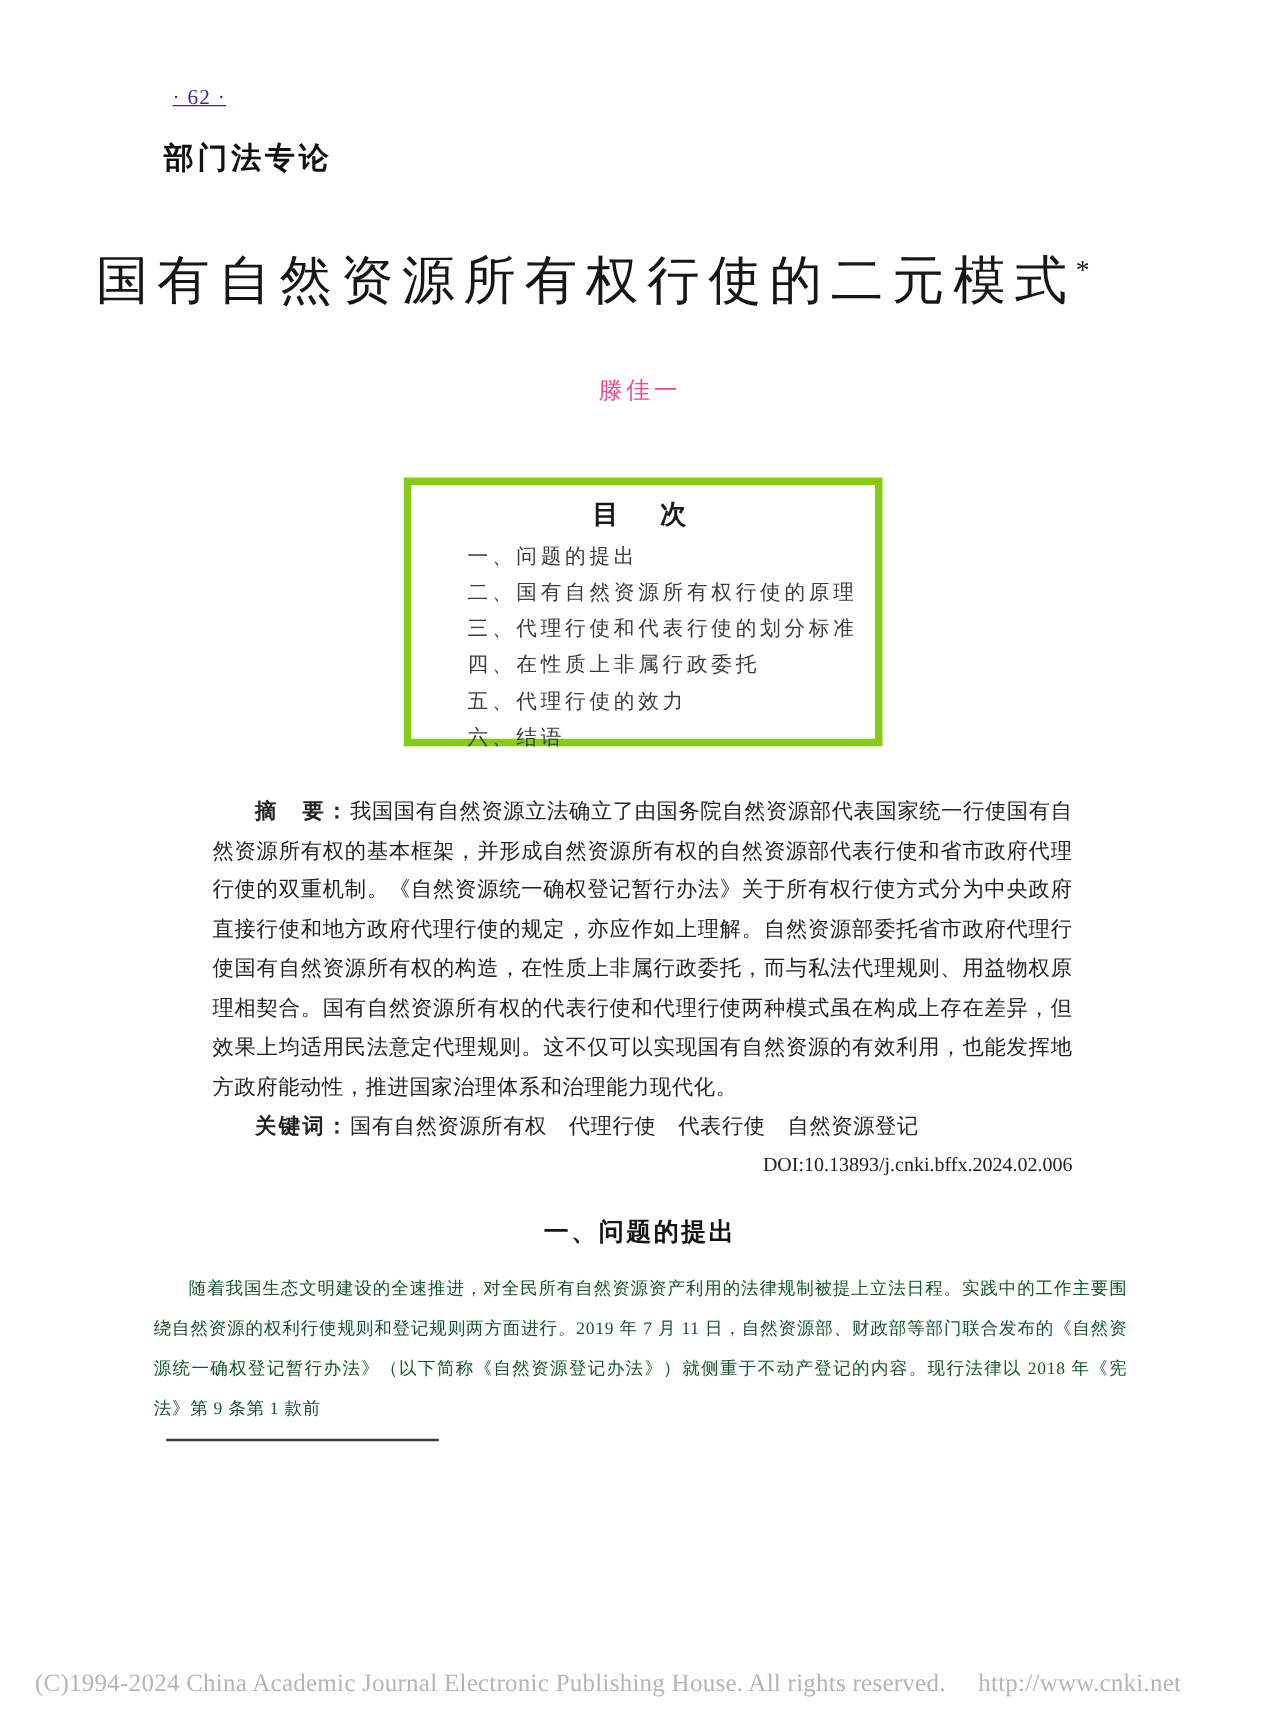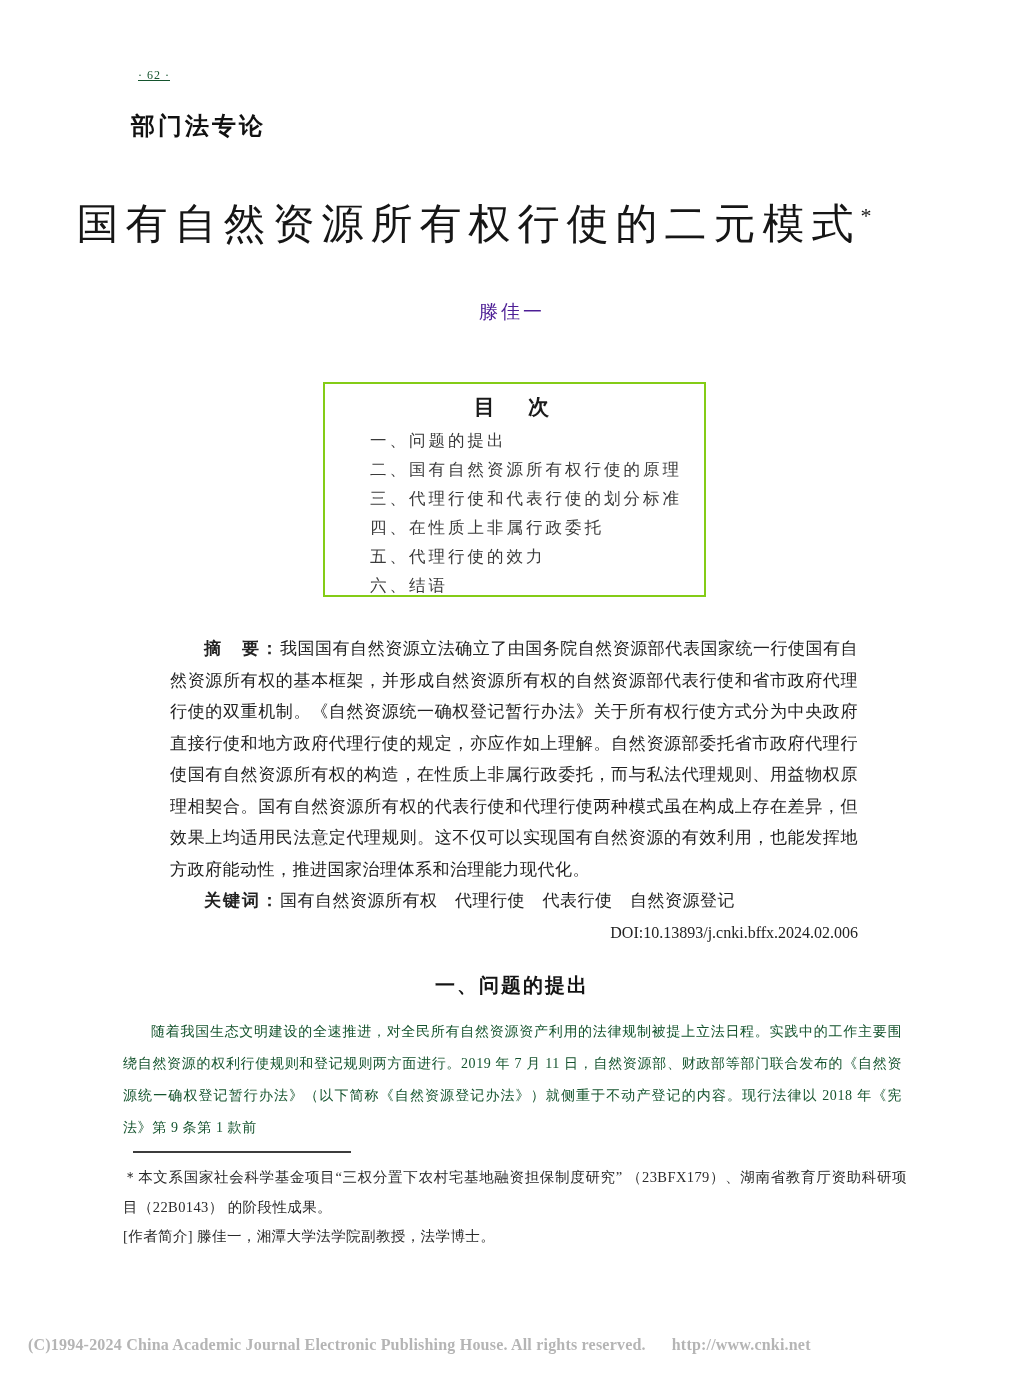--- a/index.html
+++ b/index.html
@@ -9,23 +9,23 @@
     width: 1024px;
     height: 1389px;
     background: #ffffff;
     font-family: "Liberation Serif", "DejaVu Serif", serif;
     color: #1c1c1c;
     overflow: hidden;
   }
   .page-num {
     position: absolute;
     left: 138px; top: 68px;
-    font-size: 12px;
+    font-size: 17px;
     letter-spacing: 1px;
-    color: #14532d;
+    color: #4c1d95;
     text-decoration: underline;
   }
   .column-header {
     position: absolute;
     left: 131px; top: 110px;
     font-size: 24px;
     font-weight: bold;
     letter-spacing: 3px;
     color: #111;
   }
@@ -44,27 +44,27 @@
     letter-spacing: 0;
     vertical-align: super;
   }
   .article-author {
     position: absolute;
     left: 0; top: 299px;
     width: 1024px;
     text-align: center;
     font-size: 19px;
     letter-spacing: 3px;
-    color: #4c1d95;
+    color: #ec4899;
   }
   .toc-box {
     position: absolute;
     left: 323px; top: 382px;
     width: 383px; height: 215px;
-    border: 2px solid #84cc16;
+    border: 6px solid #84cc16;
     padding-top: 9px;
   }
   .toc-title {
     text-align: center;
     font-size: 21px;
     font-weight: bold;
     letter-spacing: 6px;
     color: #1a1a1a;
     margin-bottom: 5px;
   }
@@ -138,25 +138,24 @@
     font-size: 14.5px;
     line-height: 29.5px;
     letter-spacing: 0.4px;
     text-align: justify;
     color: #2a2a2a;
   }
   .page-footer {
     position: absolute;
     left: 28px; top: 1336px;
     width: 980px;
-    font-size: 16px;
+    font-size: 20px;
     color: #b5b5b5;
     letter-spacing: 0.2px;
     white-space: nowrap;
-    font-weight: bold;
   }
   .page-footer .footer-url { margin-left: 26px; }
 </style>
 </head>
 <body>
 
 <div class="page">
 
   <div class="page-num">· 62 ·</div>
 
@@ -185,22 +184,18 @@
   </div>
 
   <div class="section-heading">一、问题的提出</div>
 
   <div class="body-text">
     <p>随着我国生态文明建设的全速推进，对全民所有自然资源资产利用的法律规制被提上立法日程。实践中的工作主要围绕自然资源的权利行使规则和登记规则两方面进行。2019 年 7 月 11 日，自然资源部、财政部等部门联合发布的《自然资源统一确权登记暂行办法》（以下简称《自然资源登记办法》）就侧重于不动产登记的内容。现行法律以 2018 年《宪法》第 9 条第 1 款前</p>
   </div>
 
   <hr class="footnote-sep">
 
-  <div class="footnotes">
-    <p>＊本文系国家社会科学基金项目“三权分置下农村宅基地融资担保制度研究” （23BFX179）、湖南省教育厅资助科研项目（22B0143） 的阶段性成果。</p>
-    <p>[作者简介] 滕佳一，湘潭大学法学院副教授，法学博士。</p>
-  </div>
 
   <div class="page-footer">
     <span>(C)1994-2024 China Academic Journal Electronic Publishing House. All rights reserved.</span><span class="footer-url">http://www.cnki.net</span>
   </div>
 
 </div>
 
 </body></html>

